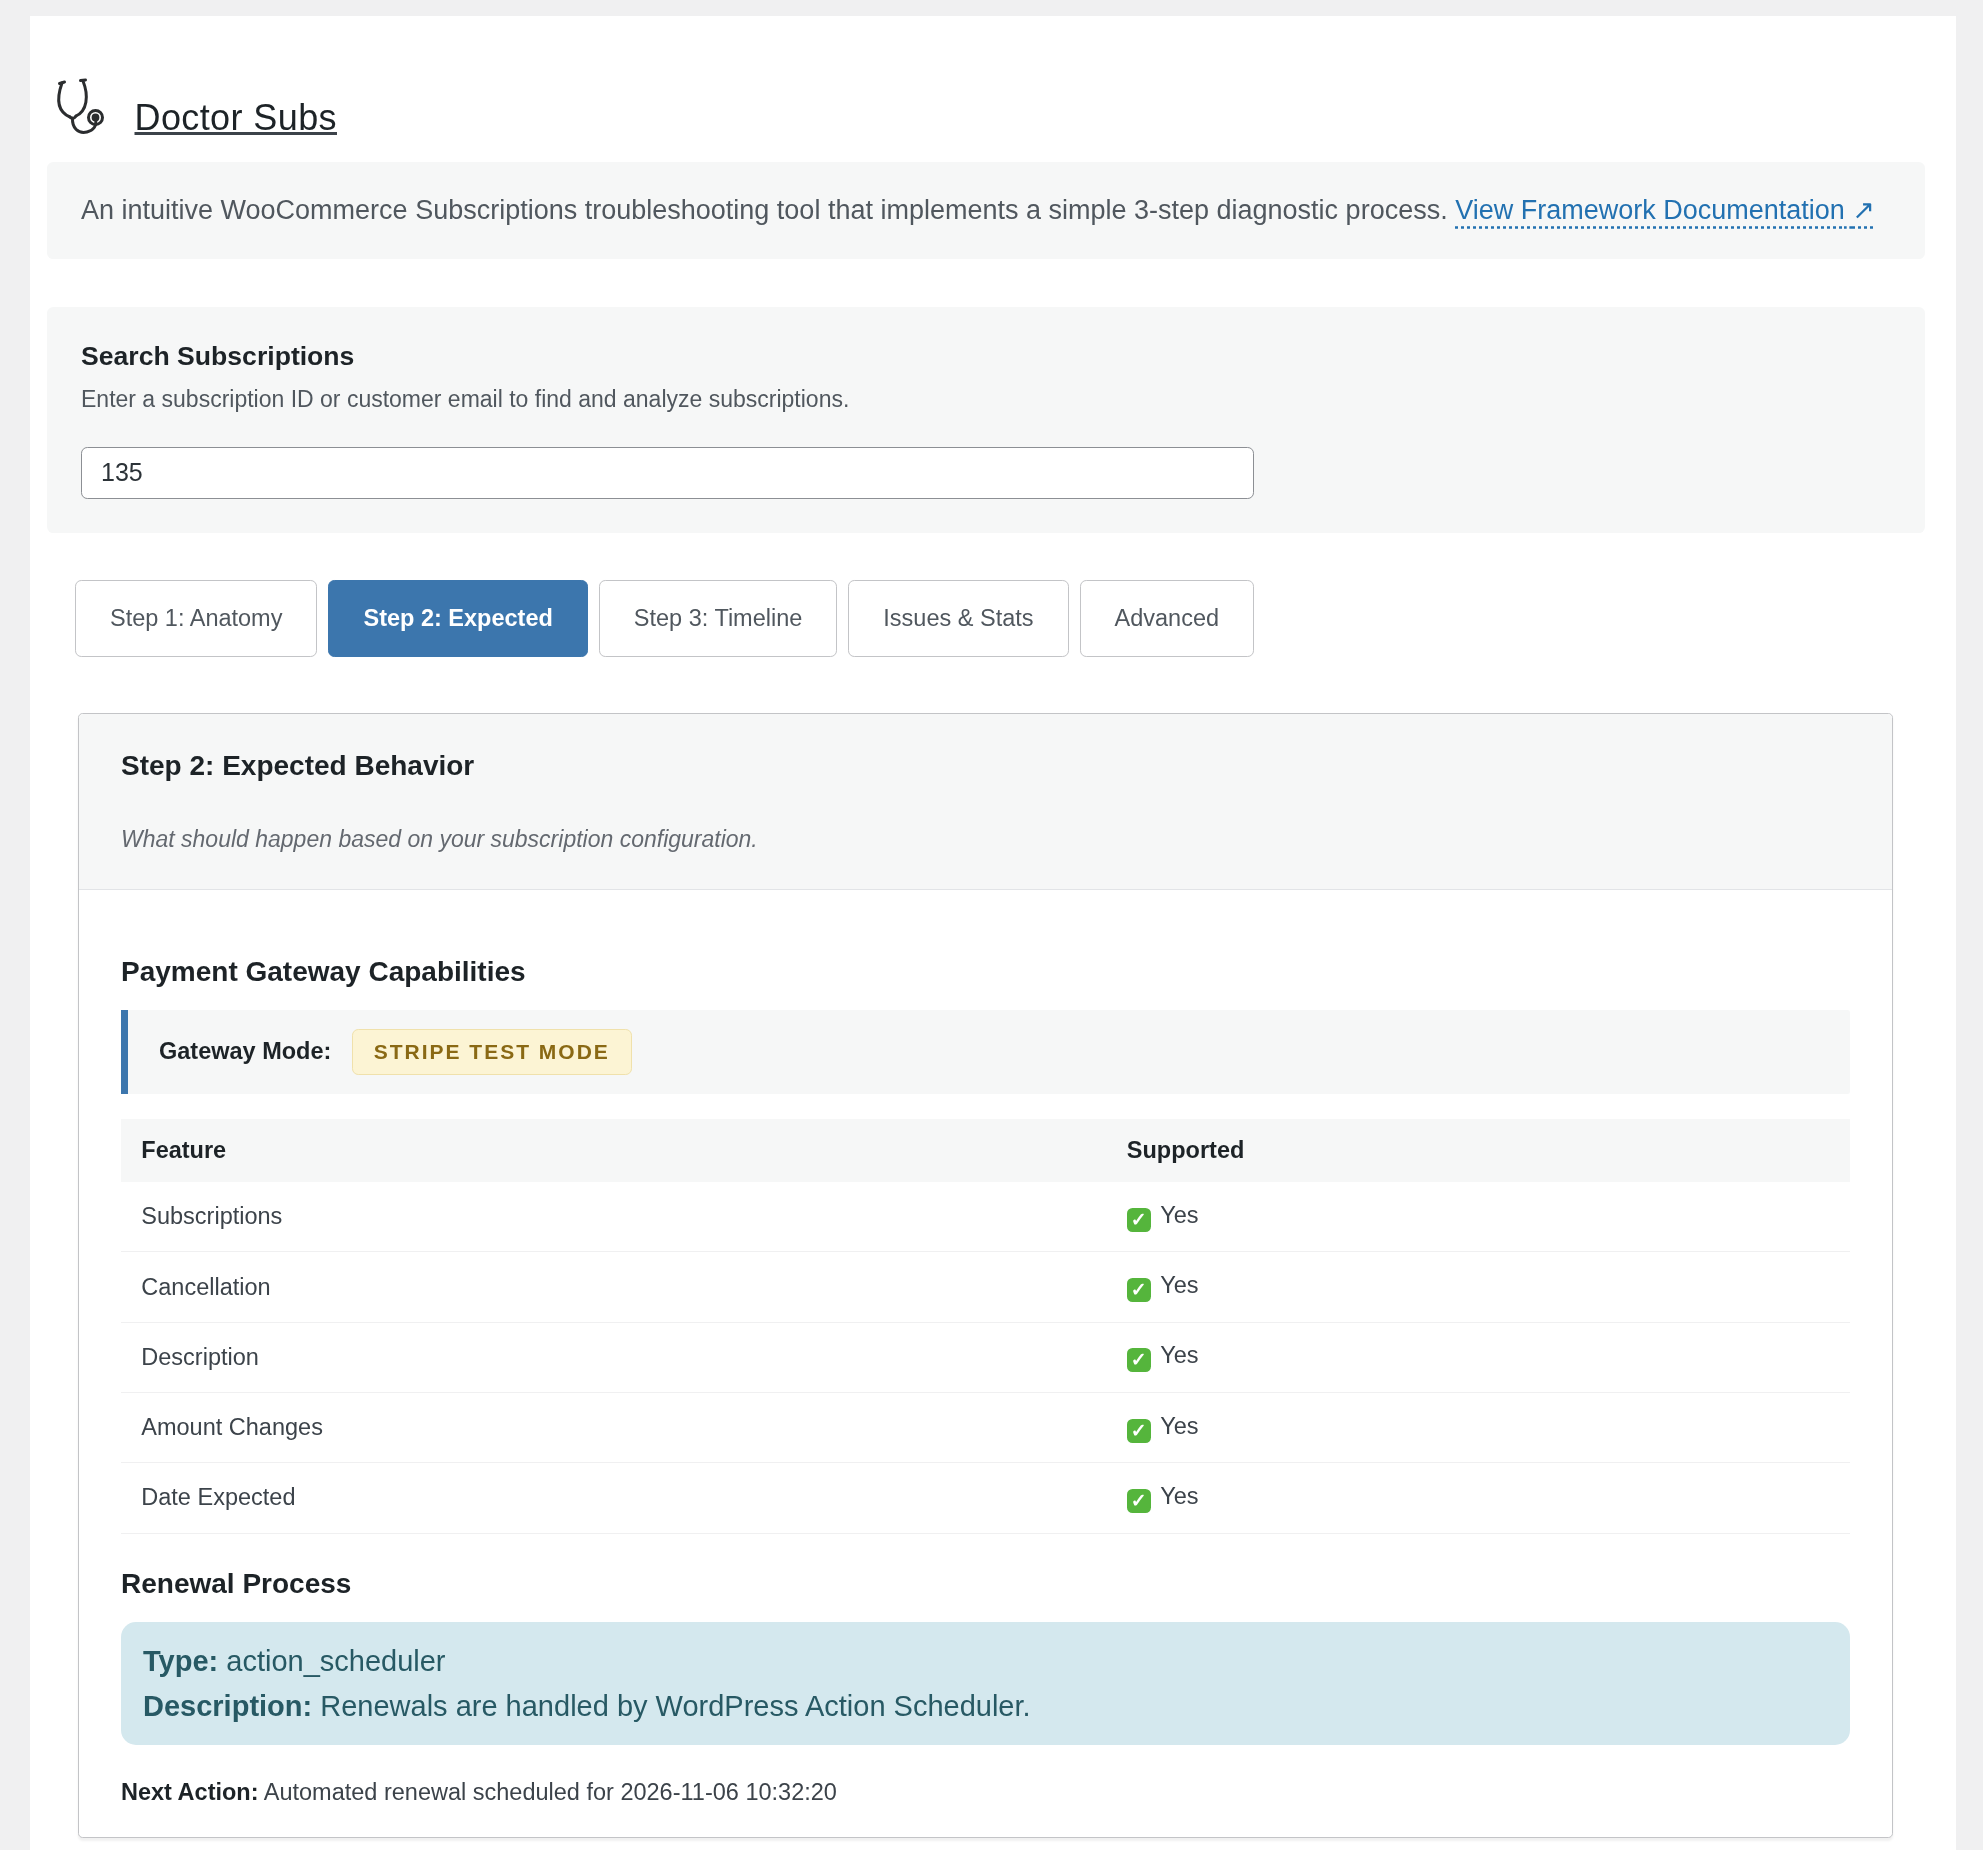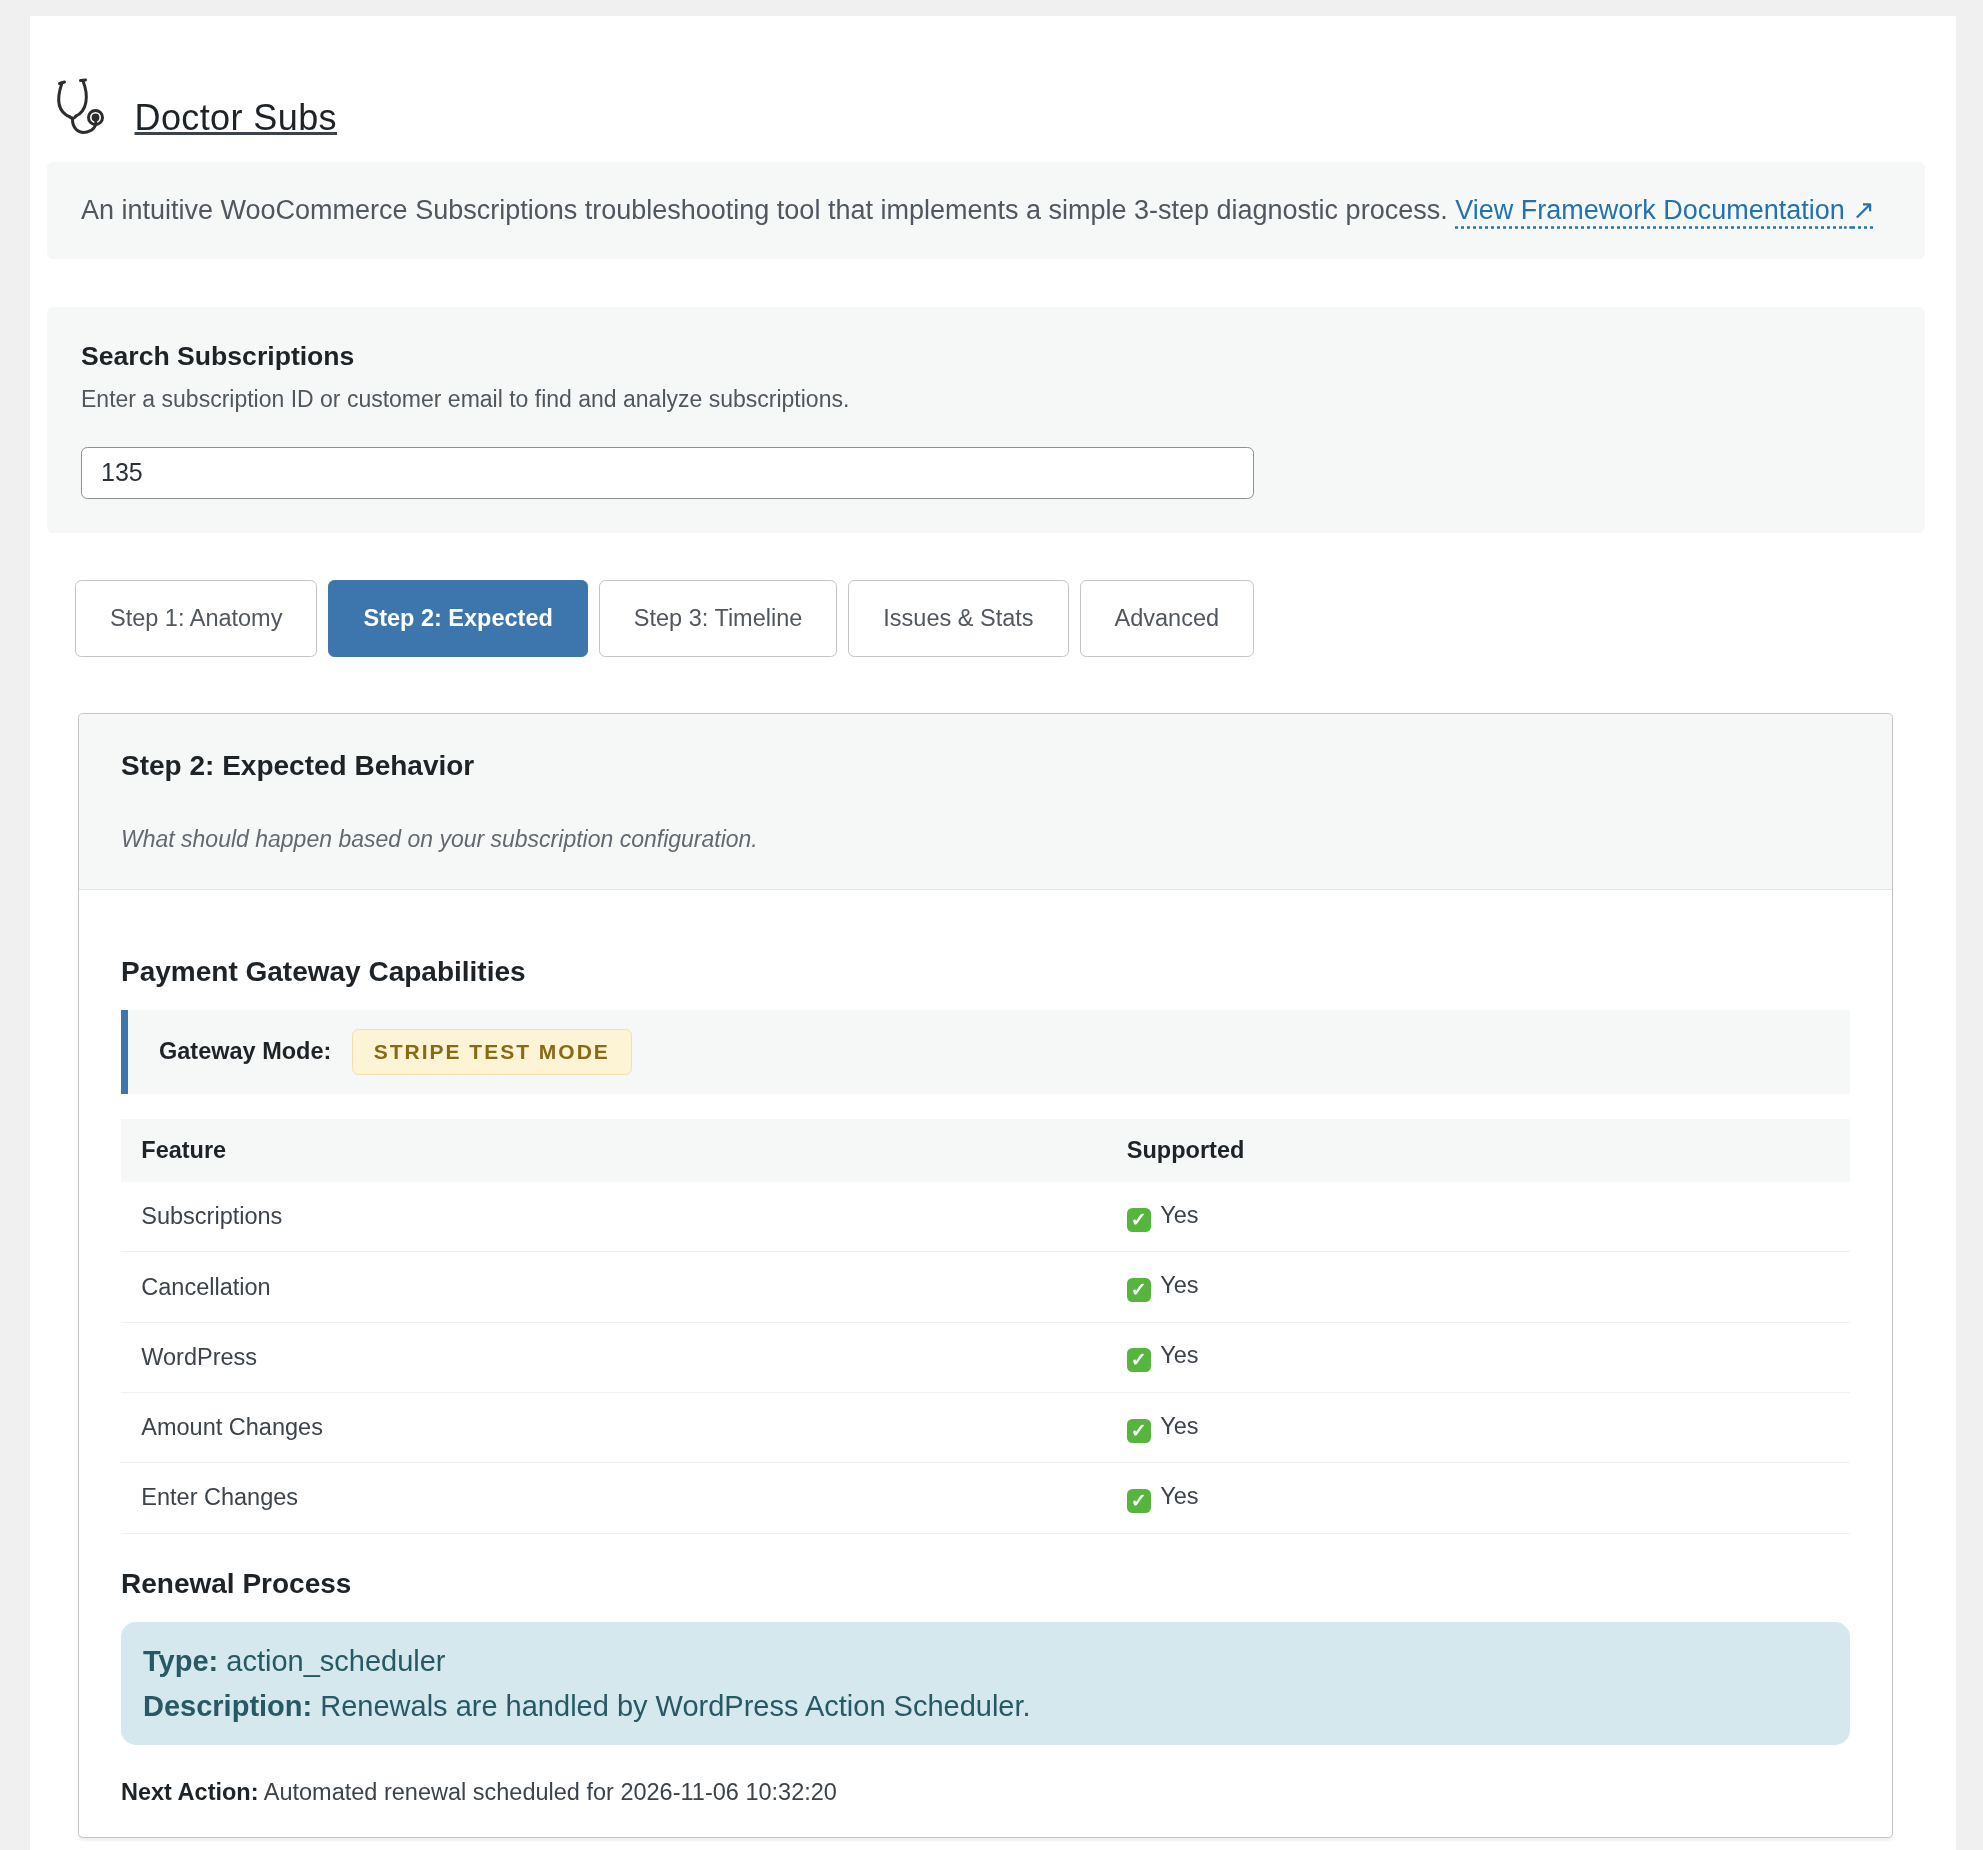--- a/index.html
+++ b/index.html
@@ -189,29 +189,29 @@
         <tbody>
           <tr>
             <td>Subscriptions</td>
             <td><span class="check">✓</span><span>Yes</span></td>
           </tr>
           <tr>
             <td>Cancellation</td>
             <td><span class="check">✓</span><span>Yes</span></td>
           </tr>
           <tr>
-            <td>WordPress</td>
+            <td>Description</td>
             <td><span class="check">✓</span><span>Yes</span></td>
           </tr>
           <tr>
             <td>Amount Changes</td>
             <td><span class="check">✓</span><span>Yes</span></td>
           </tr>
           <tr>
-            <td>Enter Changes</td>
+            <td>Date Expected</td>
             <td><span class="check">✓</span><span>Yes</span></td>
           </tr>
         </tbody>
       </table>
 
       <h3 class="renewal">Renewal Process</h3>
 
       <div class="info-box">
         <div><strong>Type:</strong><span> action_scheduler</span></div>
         <div><strong>Description:</strong><span> Renewals are handled by WordPress Action Scheduler.</span></div>

